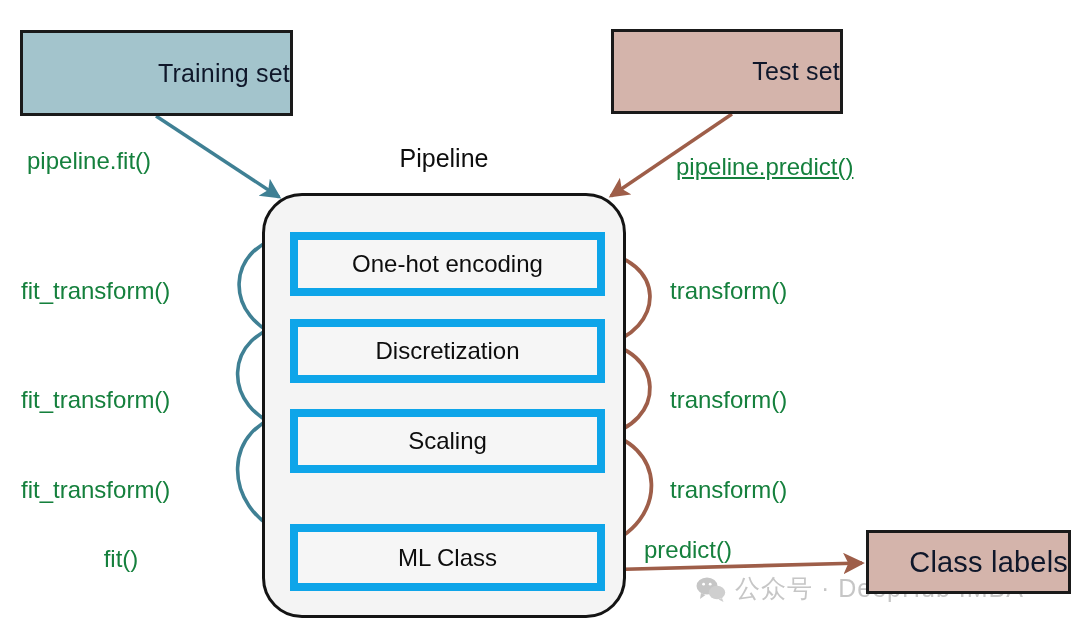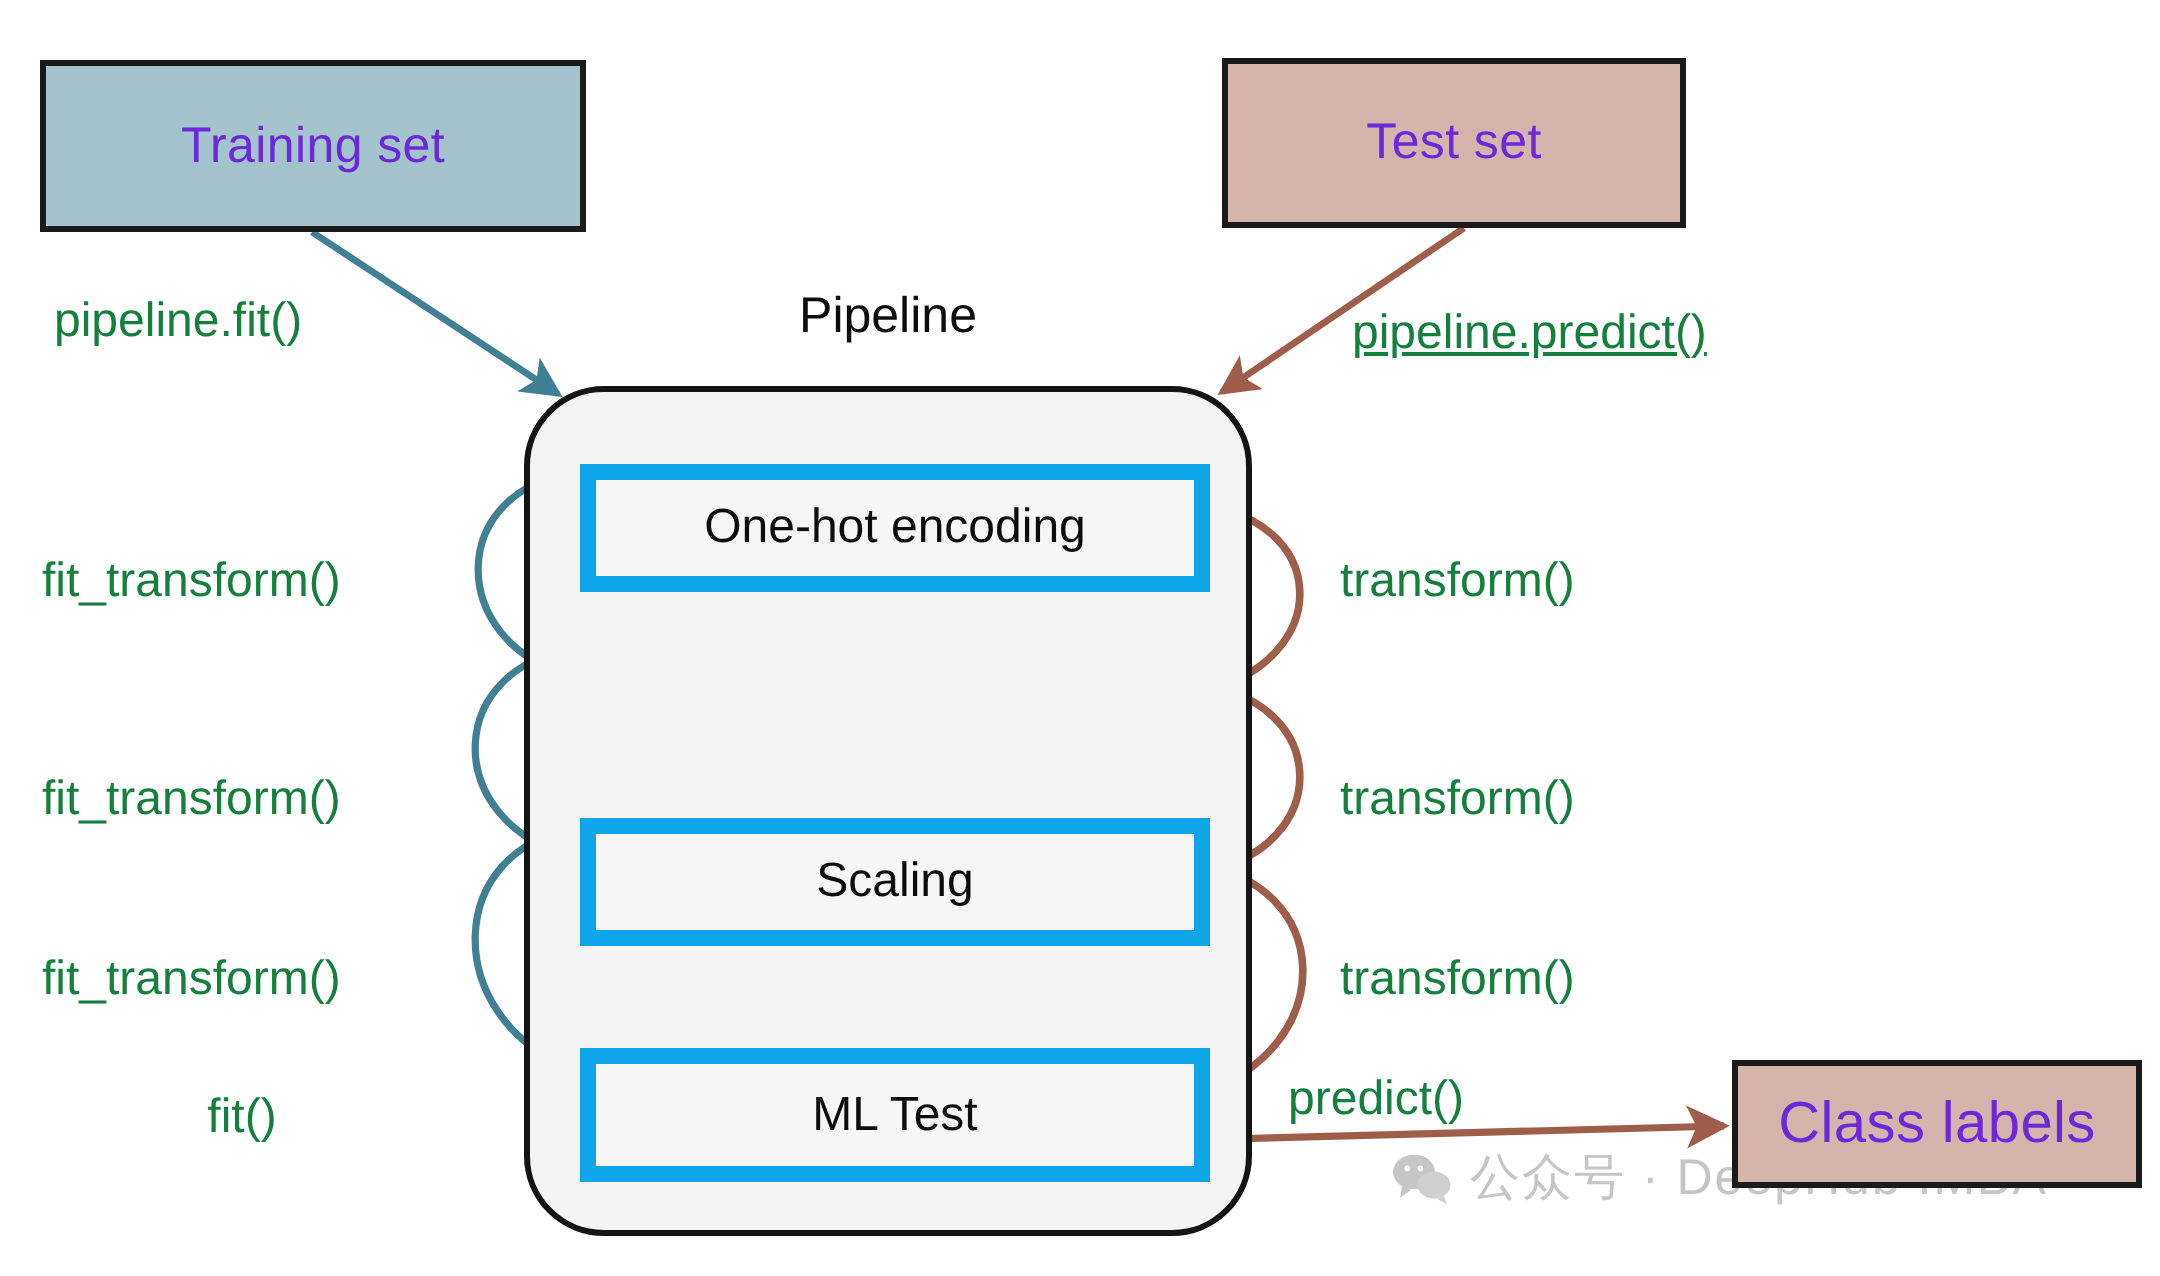--- a/index.html
+++ b/index.html
@@ -26,23 +26,23 @@
     pointer-events: none;
   }
 
   
   .datasetbox {
     position: absolute;
     border: 3px solid #1a1a1a;
     box-sizing: border-box;
     display: flex;
     align-items: center;
-    justify-content: center;
+    justify-content: flex-end;
     font-size: 25px;
-    color: #6d28d9;
+    color: #0f172a;
     letter-spacing: .2px;
   }
   #training-set-box {
     left: 20px; top: 30px; width: 273px; height: 86px;
     background: #a3c4cc;
   }
   #test-set-box {
     left: 611px; top: 29px; width: 232px; height: 85px;
     background: #d4b4ab;
   }
@@ -168,25 +168,28 @@
   <div class="datasetbox" id="test-set-box">
     <span>Test set</span>
   </div>
 
   <div id="pipeline-title">Pipeline</div>
 
   <div id="pipeline-container">
     <div class="stagebox" id="stage-0">
       <span>One-hot encoding</span>
     </div>
+    <div class="stagebox" id="stage-1">
+      <span>Discretization</span>
+    </div>
     <div class="stagebox" id="stage-2">
       <span>Scaling</span>
     </div>
     <div class="stagebox" id="stage-3">
-      <span>ML Test</span>
+      <span>ML Class</span>
     </div>
   </div>
 
   <div class="datasetbox" id="class-labels-box">
     <span>Class labels</span>
   </div>
 
   <div class="edgelabel" style="left:27px; top:147px;">pipeline.fit()</div>
 
   <div class="edgelabel" style="left:676px; top:153px;text-decoration:underline;">pipeline.predict()</div>

